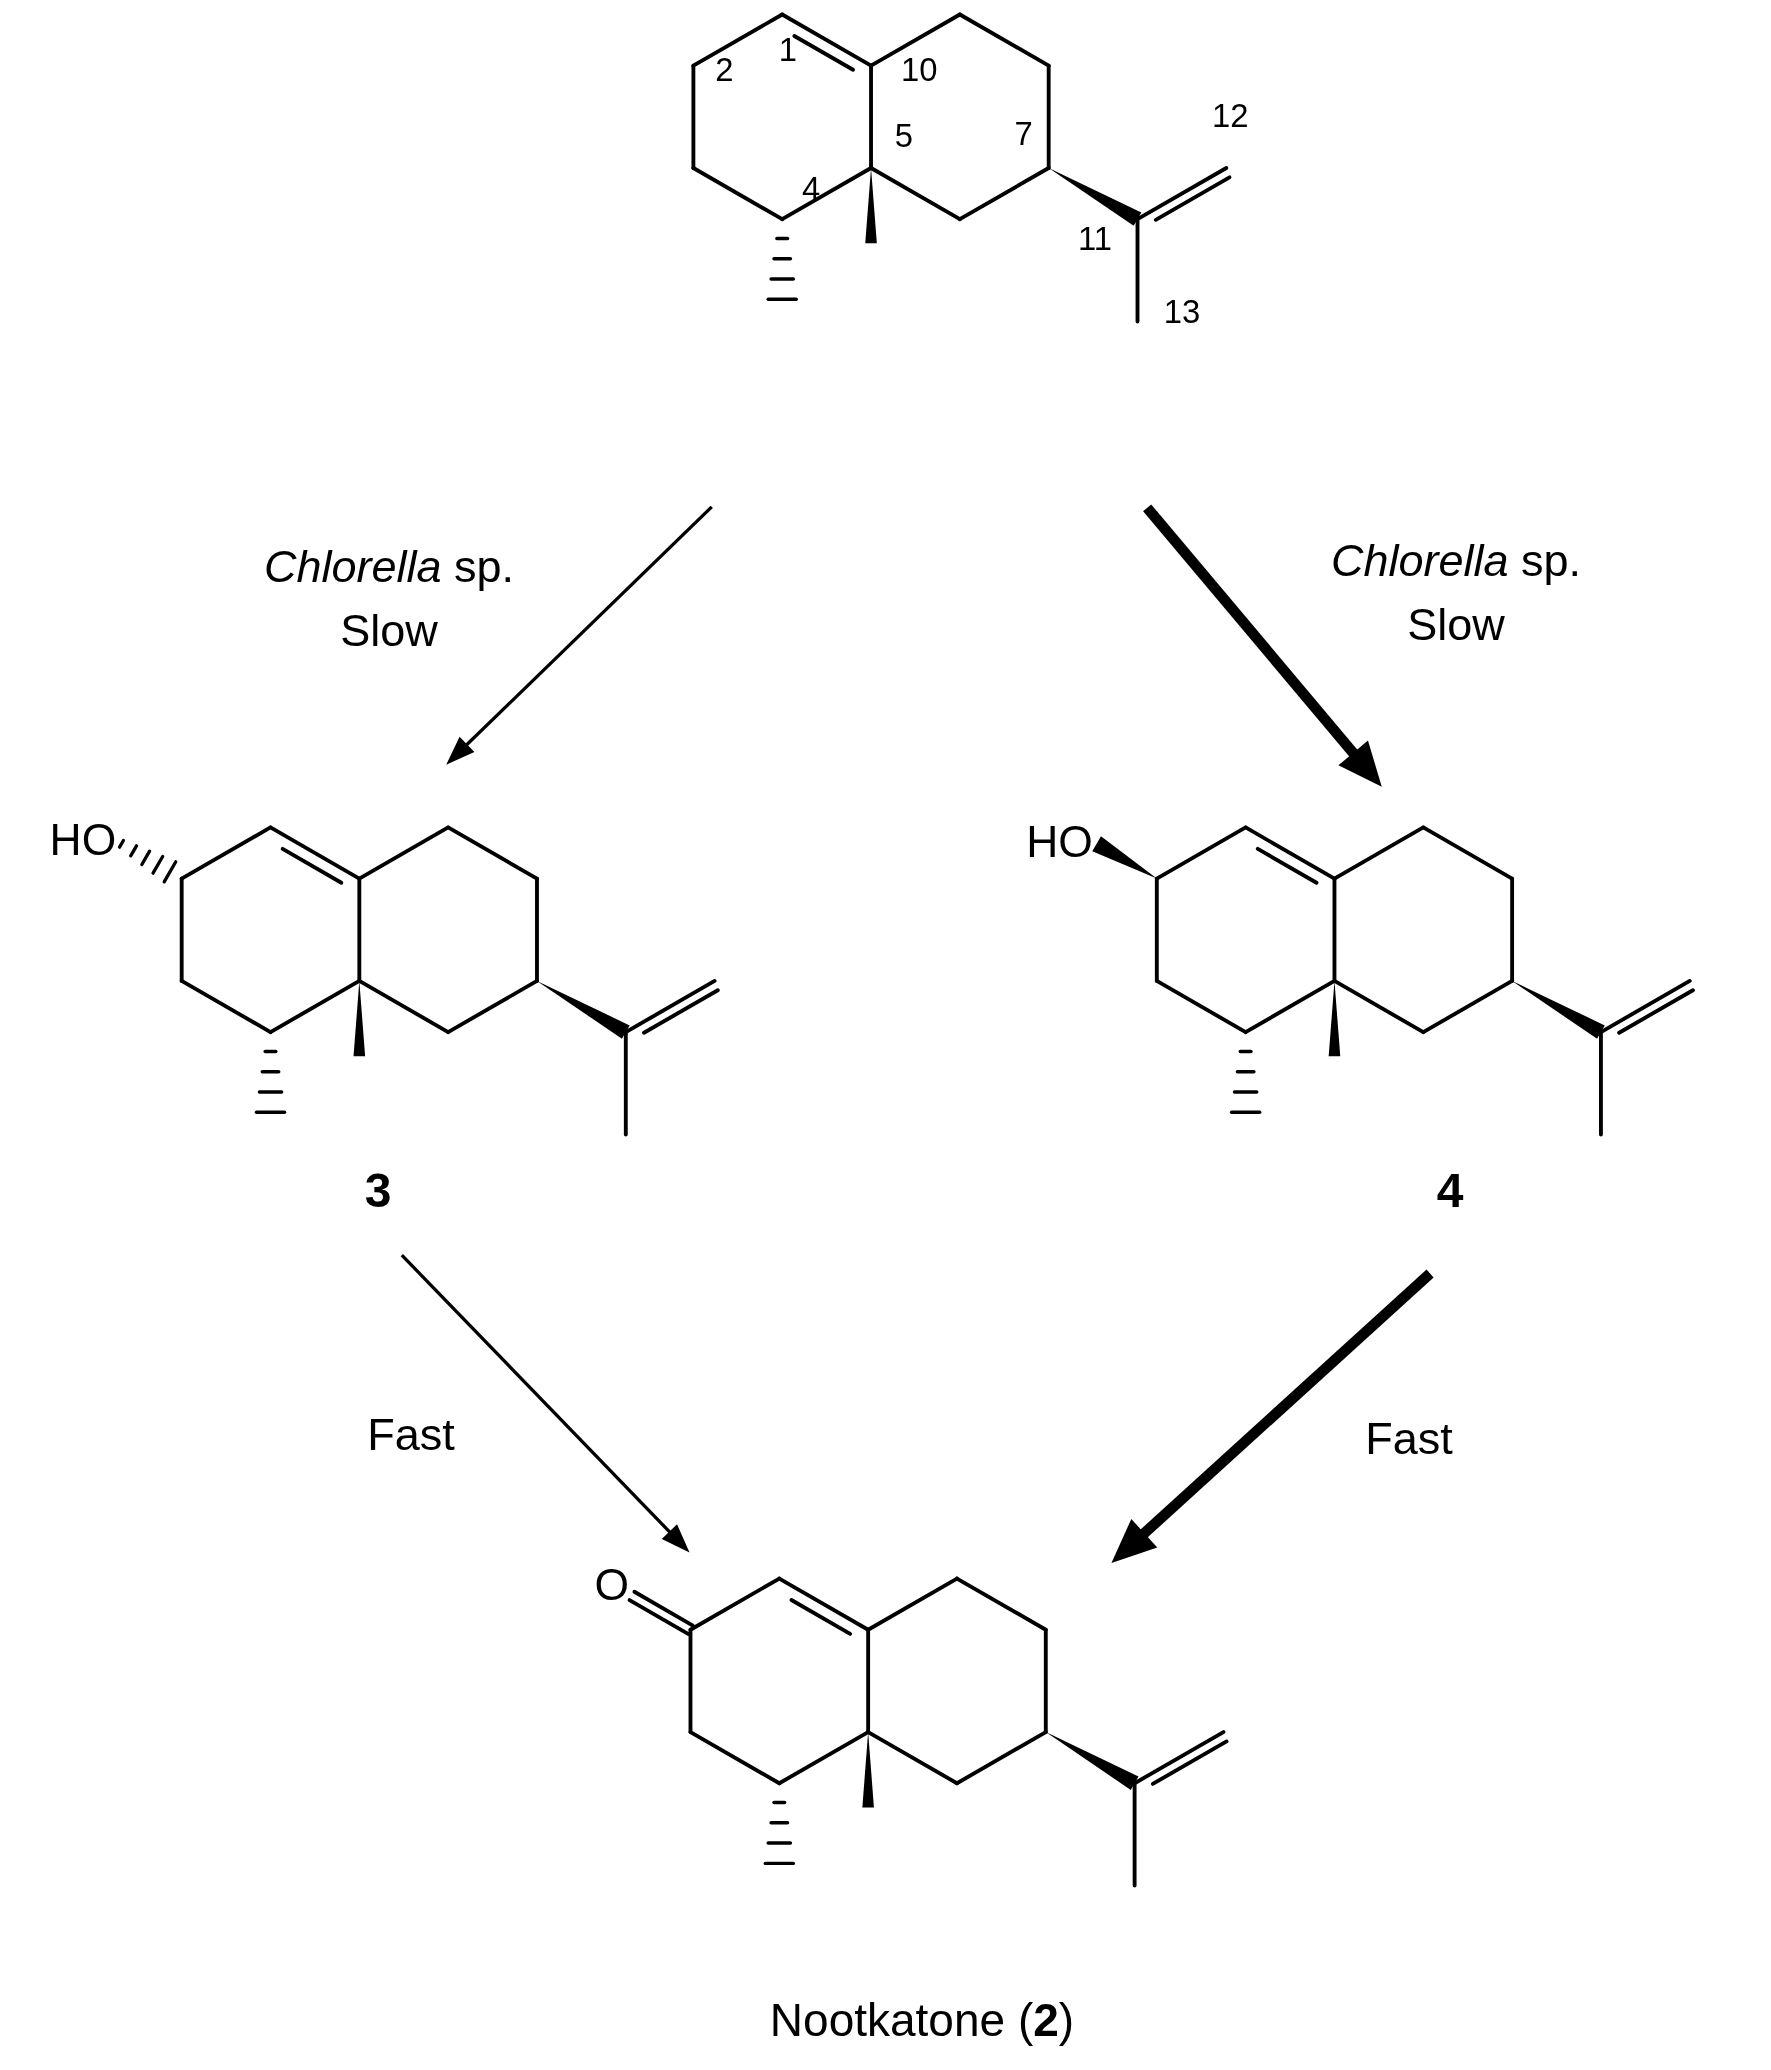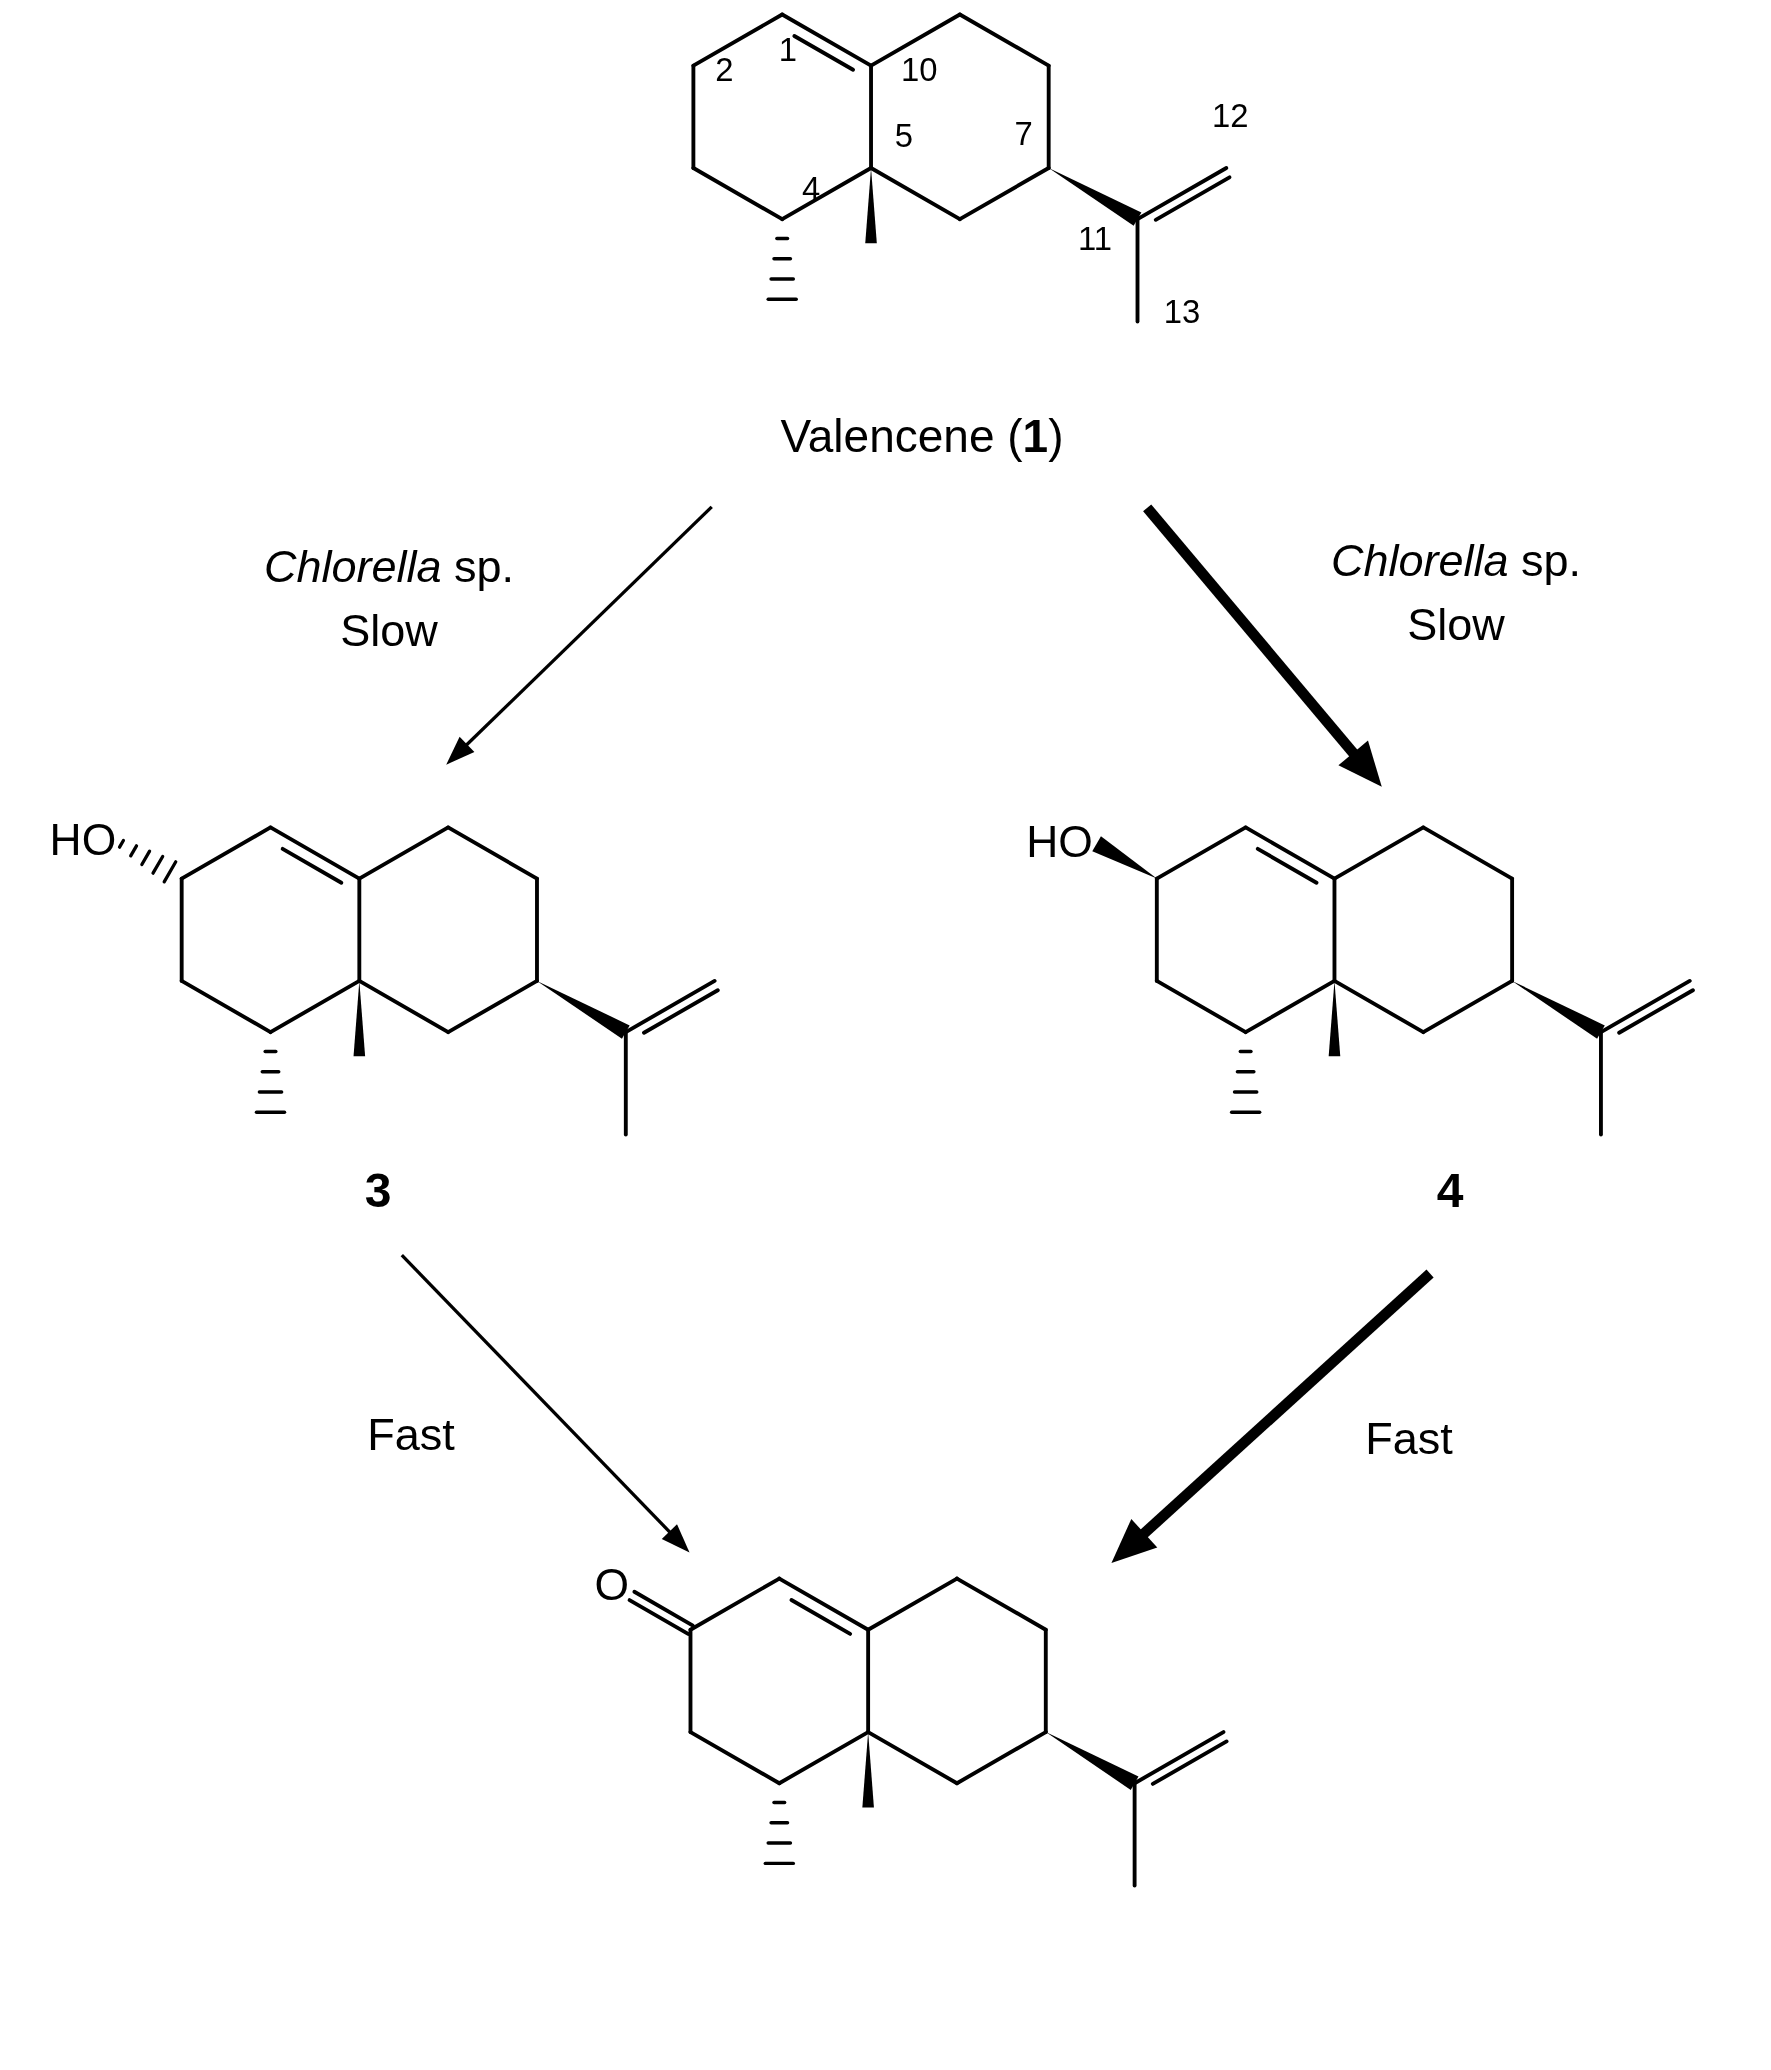--- a/index.html
+++ b/index.html
@@ -143,26 +143,26 @@
       <g>
         <line x1="416" y1="1300" x2="697.311751528673" y2="1590.751743190709" stroke="#000000" stroke-width="3.4"></line>
         <polygon points="714,1608 685.2342383732496,1594.0884595377445 701.0451404484329,1578.790898439028" fill="#000000"></polygon>
       </g>
       <g>
         <line x1="1481" y1="1319" x2="1180.5976029358378" y2="1592.0930882401474" stroke="#000000" stroke-width="11"></line>
         <polygon points="1151,1619 1171.5837874962872,1573.2582500082508 1198.4906992561396,1602.8558529440884" fill="#000000"></polygon>
       </g>
     </svg>
 
-  <div class="lbl cmpd" style="left:922px;top:436px"><span>Valencene (</span><b>1</b><span>)</span></div>
 
   <div class="lbl num" style="left:378px;top:1190px">3</div>
 
   <div class="lbl num" style="left:1450px;top:1190px">4</div>
 
+  <div class="lbl cmpd" style="left:922px;top:2020px"><span>Nootkatone (</span><b>2</b><span>)</span></div>
 
   <div class="lbl rxn" style="left:389px;top:599px">
     <div><i>Chlorella</i><span> sp.</span></div>
     <div>Slow</div>
   </div>
 
   <div class="lbl rxn" style="left:1456px;top:593px">
     <div><i>Chlorella</i><span> sp.</span></div>
     <div>Slow</div>
   </div>

